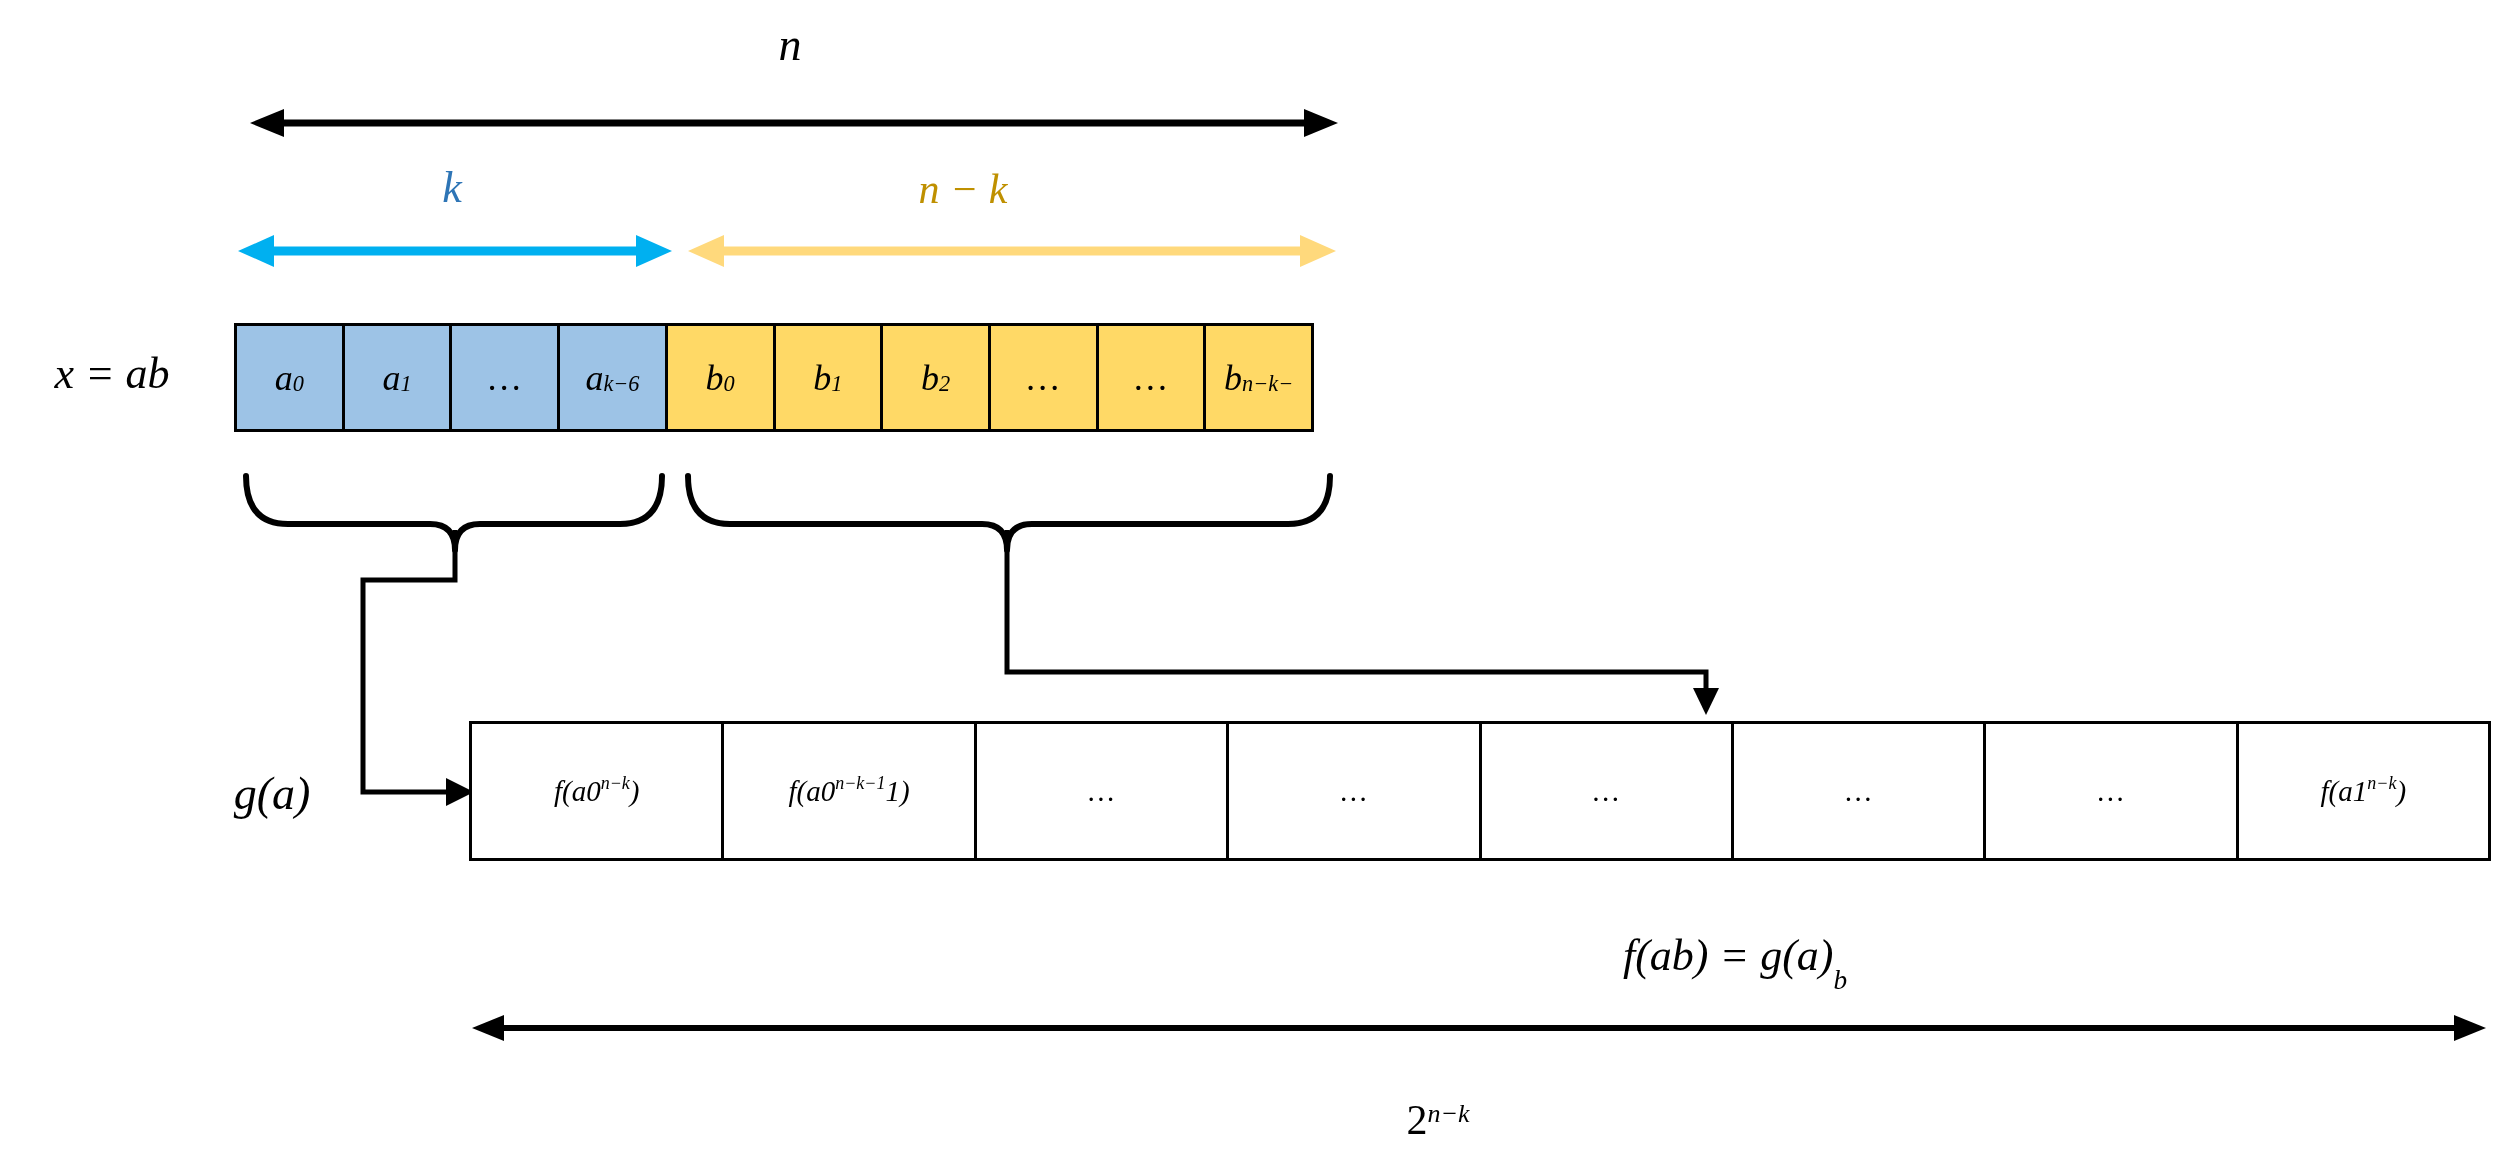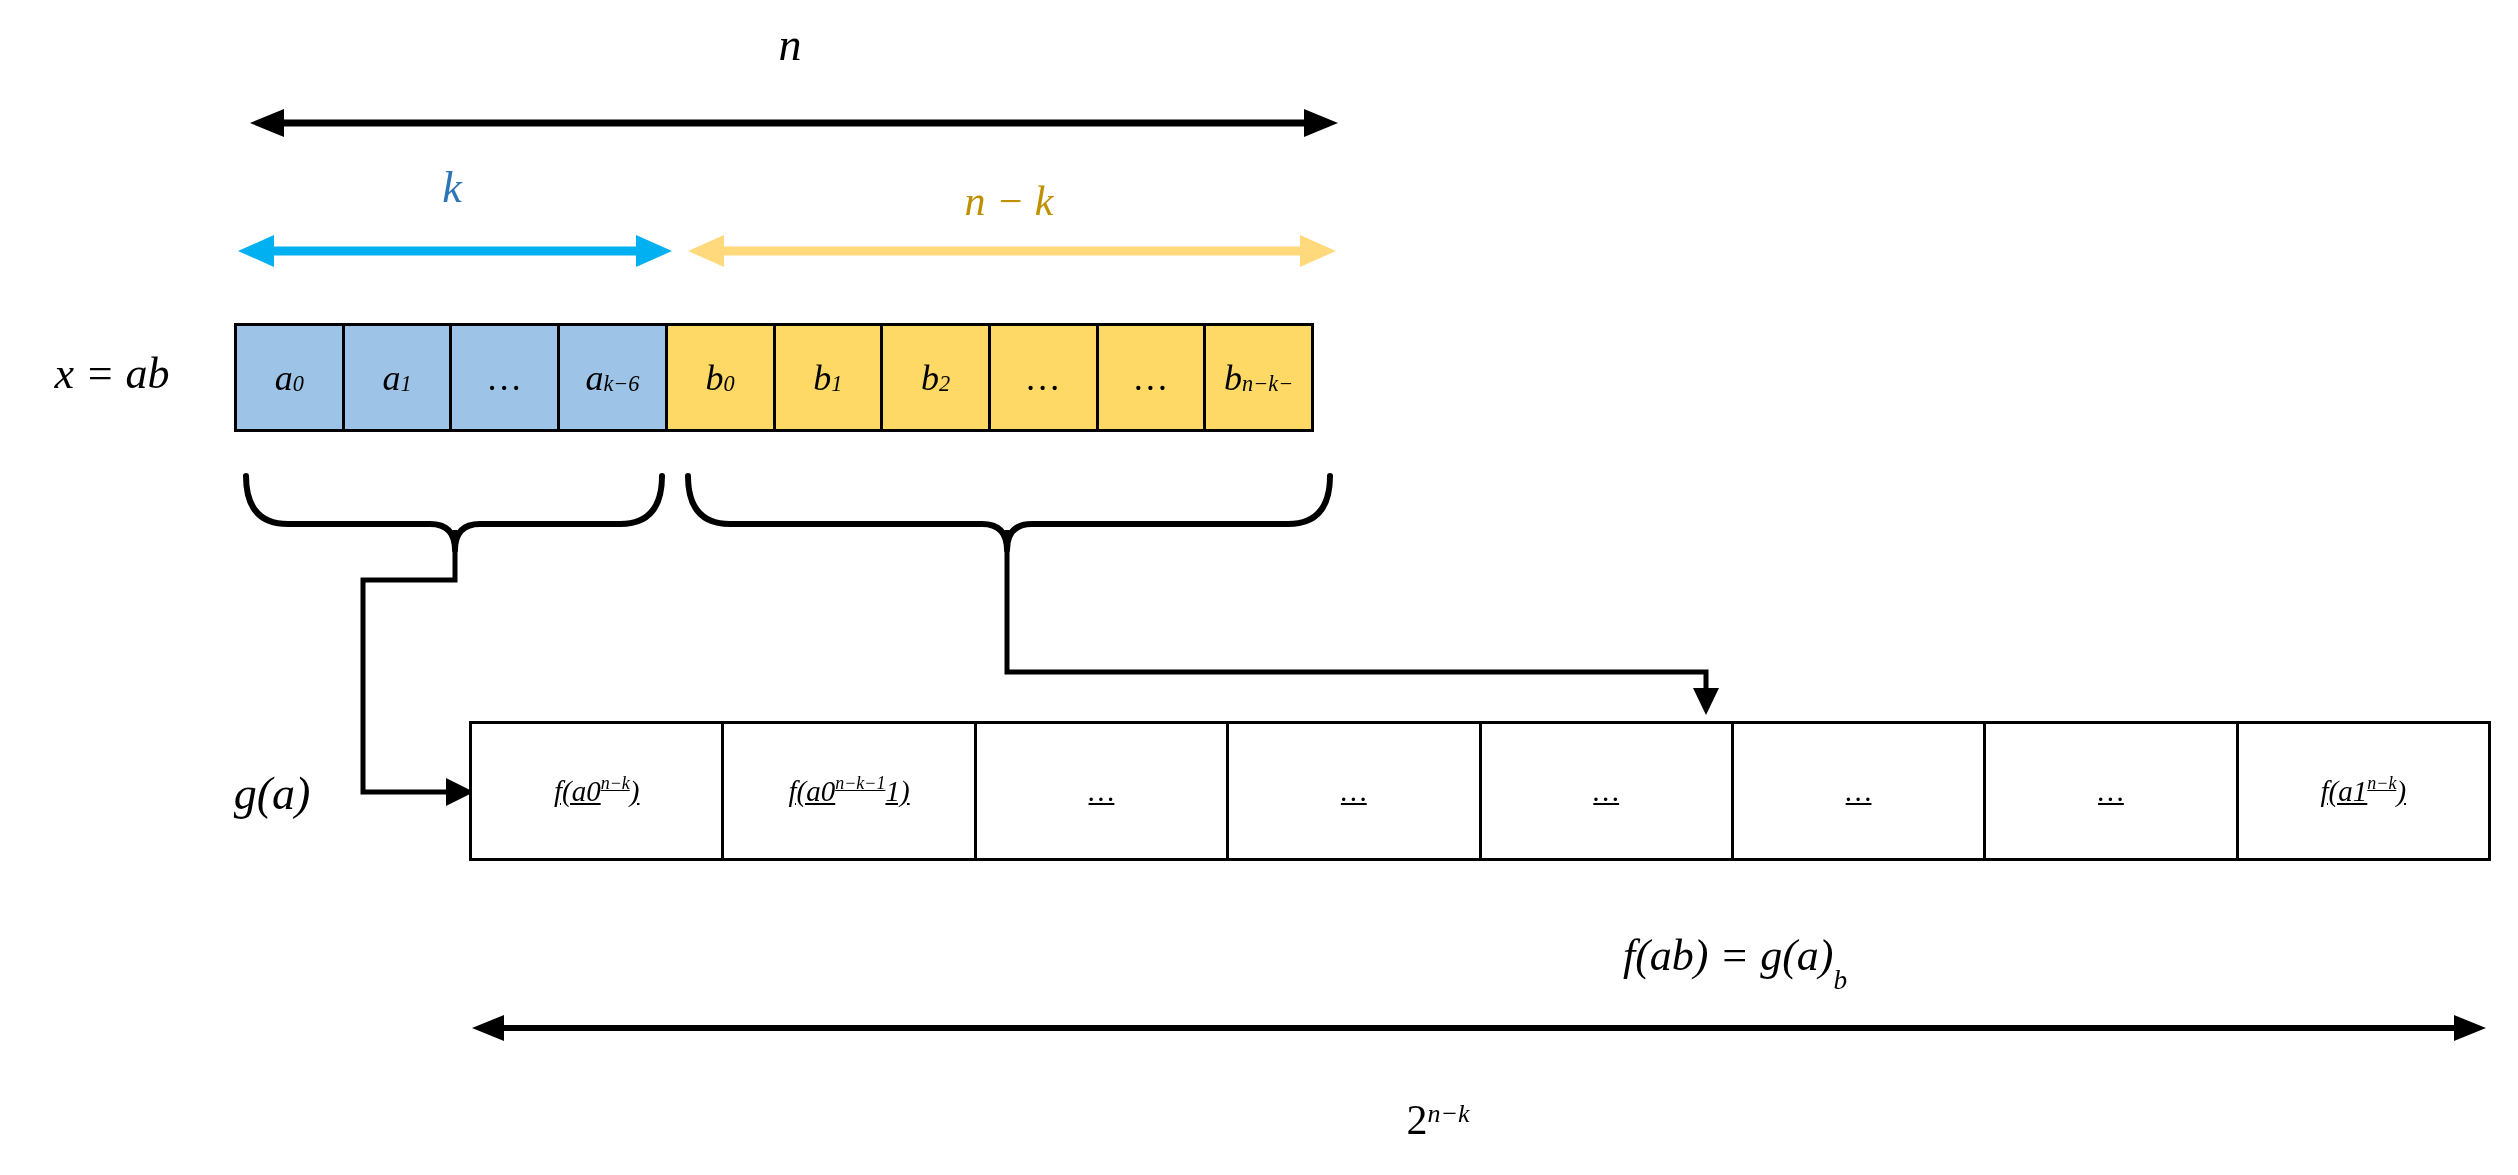--- a/index.html
+++ b/index.html
@@ -26,33 +26,33 @@
   .fill-cyan{fill:var(--k-arrow);stroke:none;}
   .stroke-yel{stroke:var(--nk-arrow);fill:none;}
   .fill-yel{fill:var(--nk-arrow);stroke:none;}
 
   .lbl{
     position:absolute;transform:translate(-50%,-50%);
     font-style:italic;white-space:nowrap;line-height:1;
   }
   .lbl-n{left:790px;top:45px;font-size:46px;}
   .lbl-k{left:452px;top:188px;font-size:44px;color:var(--k-label);}
-  .lbl-nk{left:963px;top:201px;font-size:42px;color:var(--nk-label);margin-left:46px;}
+  .lbl-nk{left:963px;top:189px;font-size:42px;color:var(--nk-label);}
   .lbl-xab{left:112px;top:374px;font-size:44px;}
   .lbl-ga{left:252px;top:794px;font-size:46px;margin-left:20px;}
   .lbl-eq{left:1735px;top:960px;font-size:44px;}
   .lbl-pow{left:1438px;top:1120px;font-size:42px;font-style:normal;}
   .lbl-pow sup{font-style:italic;}
 
   .row{
     position:absolute;display:flex;box-sizing:border-box;
     border:3px solid var(--ink);
   }
   .row-bits{left:234px;top:323px;width:1080px;height:109px;}
-  .row-g{left:469px;top:721px;width:2022px;height:140px;text-decoration:underline;}
+  .row-g{left:469px;top:721px;width:2022px;height:140px;}
   .cell{
     flex:1 1 0;display:flex;align-items:center;justify-content:center;
     border-left:3px solid var(--ink);box-sizing:border-box;
     font-style:italic;white-space:nowrap;overflow:hidden;line-height:1;
   }
   .cell:first-child{border-left:none;}
   .row-bits .cell{font-size:36px;}
   .cell-a{background:var(--a-fill);}
   .cell-b{background:var(--b-fill);}
   .row-g .cell{font-size:29px;background:#fff;}

